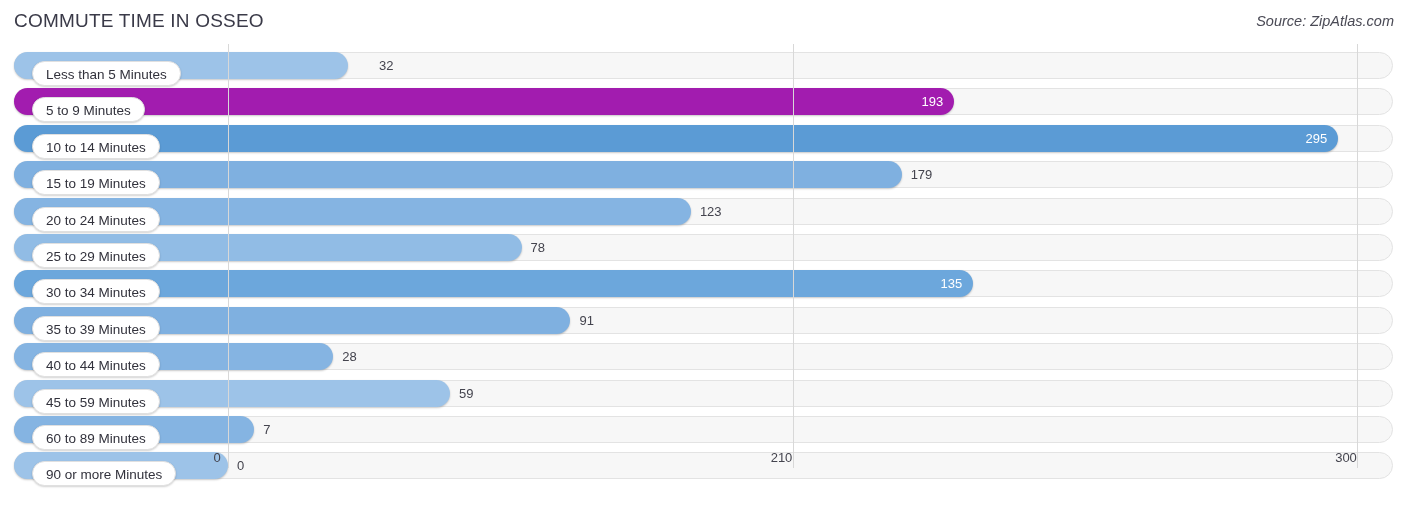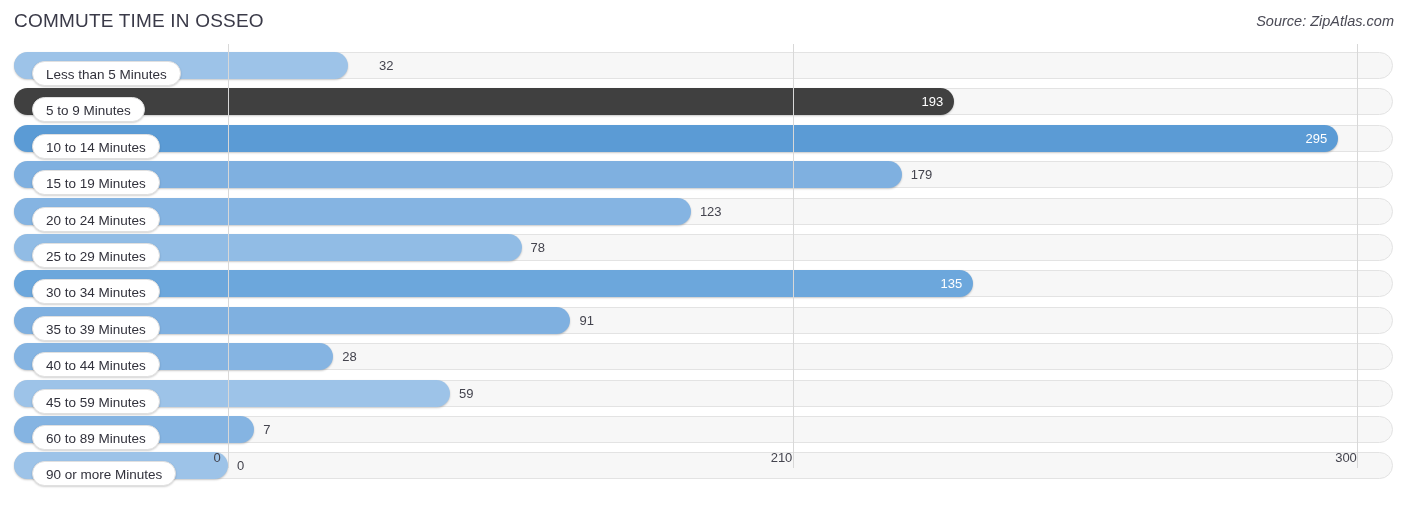--- a/index.html
+++ b/index.html
@@ -149,21 +149,21 @@
 <div class="plot">
   <div class="rows" id="rows">
       <div class="row" style="top: 8px;">
         <div class="track"></div>
         <div class="bar" style="width: 334.427px; background: rgb(157, 195, 232);"></div>
         <span class="val-out" style="left: 346px; margin-left: 19px;">32</span>
         <div class="pill">Less than 5 Minutes</div>
       </div>
       <div class="row" style="top: 44.4px;">
         <div class="track"></div>
-        <div class="bar" style="width: 940.323px; background: #404040;">
+        <div class="bar" style="width: 940.323px; background: #a21caf;">
           <span class="val-in">193</span>
         </div>
         <div class="pill">5 to 9 Minutes</div>
       </div>
       <div class="row" style="top: 80.8px;">
         <div class="track"></div>
         <div class="bar" style="width: 1324.18px; background: rgb(91, 155, 213); text-align: center;">
           <span class="val-in">295</span>
         </div>
         <div class="pill">10 to 14 Minutes</div>

